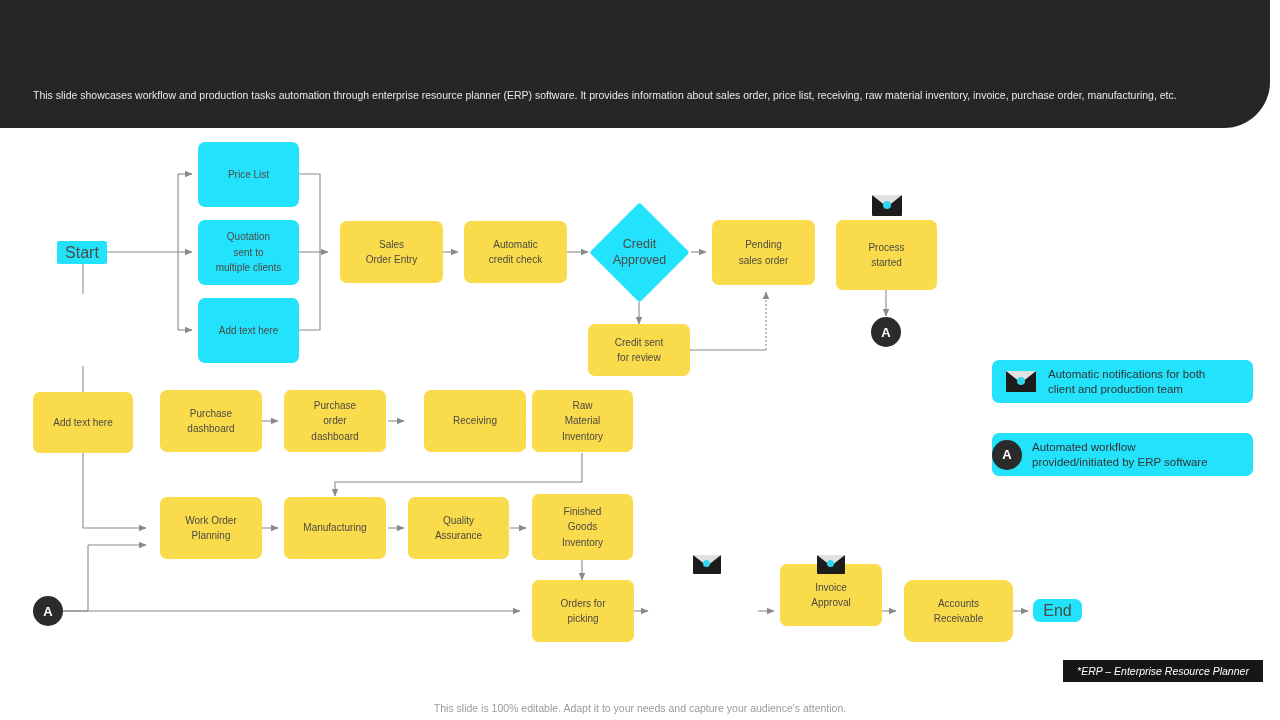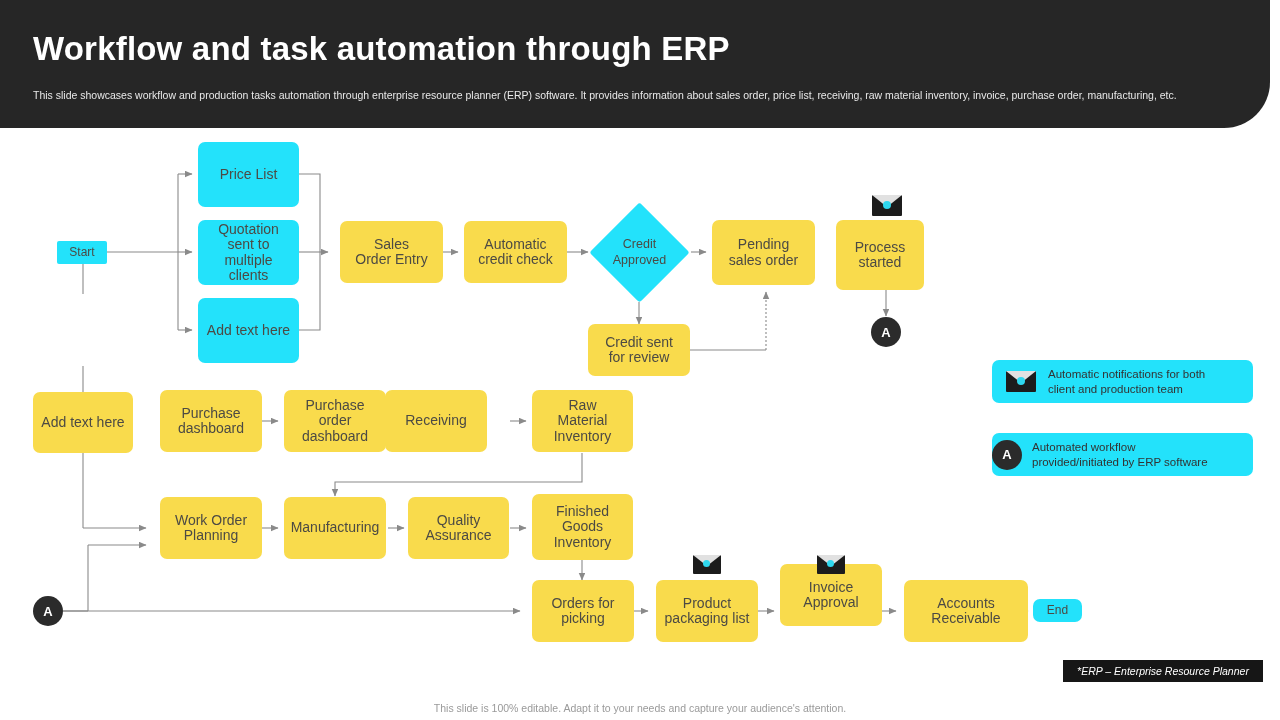--- a/index.html
+++ b/index.html
@@ -20,26 +20,26 @@
   #subtitle{
     position:absolute;left:33px;top:88px;width:1210px;
     font-size:10.5px;line-height:14px;color:#e8e8e8;
   }
   
   #canvas{position:absolute;left:0;top:128px;width:1280px;height:592px;}
   #wires{position:absolute;left:0;top:0;width:1280px;height:592px;}
   .node{
     position:absolute;box-sizing:border-box;
     display:flex;align-items:center;justify-content:center;text-align:center;
-    color:#4c4a44;font-size:14px;line-height:15.5px;border-radius:7px;
+    color:#4c4a44;font-size:10px;line-height:15.5px;border-radius:7px;
     padding:2px 6px;white-space:pre-line;
   }
   .yellow{background:#F9DB4C;}
   .cyan{background:#23E2FB;}
-  .pill{border-radius:2px;font-size:12px;}
+  .pill{border-radius:2px;font-size:16px;}
   .diamond{
     position:absolute;background:#23E2FB;
     transform:rotate(45deg);border-radius:3px;
   }
   .diamond-label{
     position:absolute;display:flex;align-items:center;justify-content:center;
     text-align:center;color:#4c4a44;font-size:12.5px;line-height:15.5px;
     white-space:pre-line;
   }
   
@@ -78,21 +78,20 @@
   }
   #footer{
     position:absolute;left:0;top:702px;width:1280px;text-align:center;
     color:#9a9a9a;font-size:10.5px;
   }
 </style>
 </head>
 <body>
 
 <div id="header">
-  <div id="title">Workflow and task automation through ERP</div>
   <div id="subtitle">This slide showcases workflow and production tasks automation through enterprise resource planner (ERP) software. It provides information about sales order, price list, receiving, raw material inventory, invoice, purchase order, manufacturing, etc.</div>
 </div>
 
 <div id="canvas">
 
   <svg id="wires" viewBox="0 0 1280 592">
     <defs>
       <marker id="ah" markerWidth="8" markerHeight="8" refX="6.5" refY="3" orient="auto">
         <path d="M0,0 L7,3 L0,6 z" fill="#8a8a8a"></path>
       </marker>
@@ -176,35 +175,35 @@
   <div class="diamond" style="left:604px;top:89px;width:71px;height:71px;"></div>
   <div class="diamond-label" style="left:594px;top:99px;width:91px;height:51px;">Credit
 Approved</div>
 
   <div class="node yellow" style="left:588px;top:196px;width:102px;height:52px;">Credit  sent
 for  review</div>
 
   <div class="node yellow" style="left:712px;top:92px;width:103px;height:65px;">Pending
 sales order</div>
 
-  <div class="node yellow" style="left:836px;top:92px;width:88px;height:70px;text-align:center;">Process
+  <div class="node yellow" style="left:836px;top:92px;width:101px;height:70px;text-align:center;">Process
 started</div>
 
   <div class="env" style="left:872px;top:67px;"></div>
 
   <div class="conn" style="left:871px;top:189px;">A</div>
 
   <div class="node yellow" style="left:160px;top:262px;width:102px;height:62px;">Purchase
 dashboard</div>
 
   <div class="node yellow" style="left:284px;top:262px;width:102px;height:62px;">Purchase
 order
 dashboard</div>
 
-  <div class="node yellow" style="left:385px;top:262px;width:102px;height:62px;">Receiving</div>
+  <div class="node yellow" style="left:424px;top:262px;width:102px;height:62px;">Receiving</div>
 
   <div class="node yellow" style="left:532px;top:262px;width:101px;height:62px;">Raw
 Material
 Inventory</div>
 
   <div class="node yellow" style="left:160px;top:369px;width:102px;height:62px;">Work Order
 Planning</div>
 
   <div class="node yellow" style="left:284px;top:369px;width:102px;height:62px;">Manufacturing</div>
 
@@ -213,29 +212,27 @@
 
   <div class="node yellow" style="left:532px;top:366px;width:101px;height:66px;">Finished
 Goods
 Inventory</div>
 
   <div class="conn" style="left:33px;top:468px;">A</div>
 
   <div class="node yellow" style="left:532px;top:452px;width:102px;height:62px;">Orders for
 picking</div>
 
-  <div class="node yellow" style="left:656px;top:452px;width:102px;height:62px;">Product
-packaging list</div>
   <div class="env env-sm" style="left:693px;top:427px;"></div>
 
   <div class="node yellow" style="left:780px;top:436px;width:102px;height:62px;text-align:center;">Invoice
 Approval</div>
   <div class="env env-sm" style="left:817px;top:427px;"></div>
 
-  <div class="node yellow" style="left:904px;top:452px;width:124px;height:62px;">Accounts
+  <div class="node yellow" style="left:904px;top:452px;width:109px;height:62px;border-radius:9px;">Accounts
 Receivable</div>
 
   <div class="node cyan pill" style="left:1033px;top:471px;width:49px;height:23px;border-radius:7px;">End</div>
 
   <div class="legend" style="left:992px;top:232px;width:261px;height:43px;">
     <div class="env" style="position:relative;left:14px;top:0;flex:0 0 auto;"></div>
     <div class="legend-text" style="margin-left:26px;">Automatic notifications for  both
 client and production  team</div>
   </div>
 

